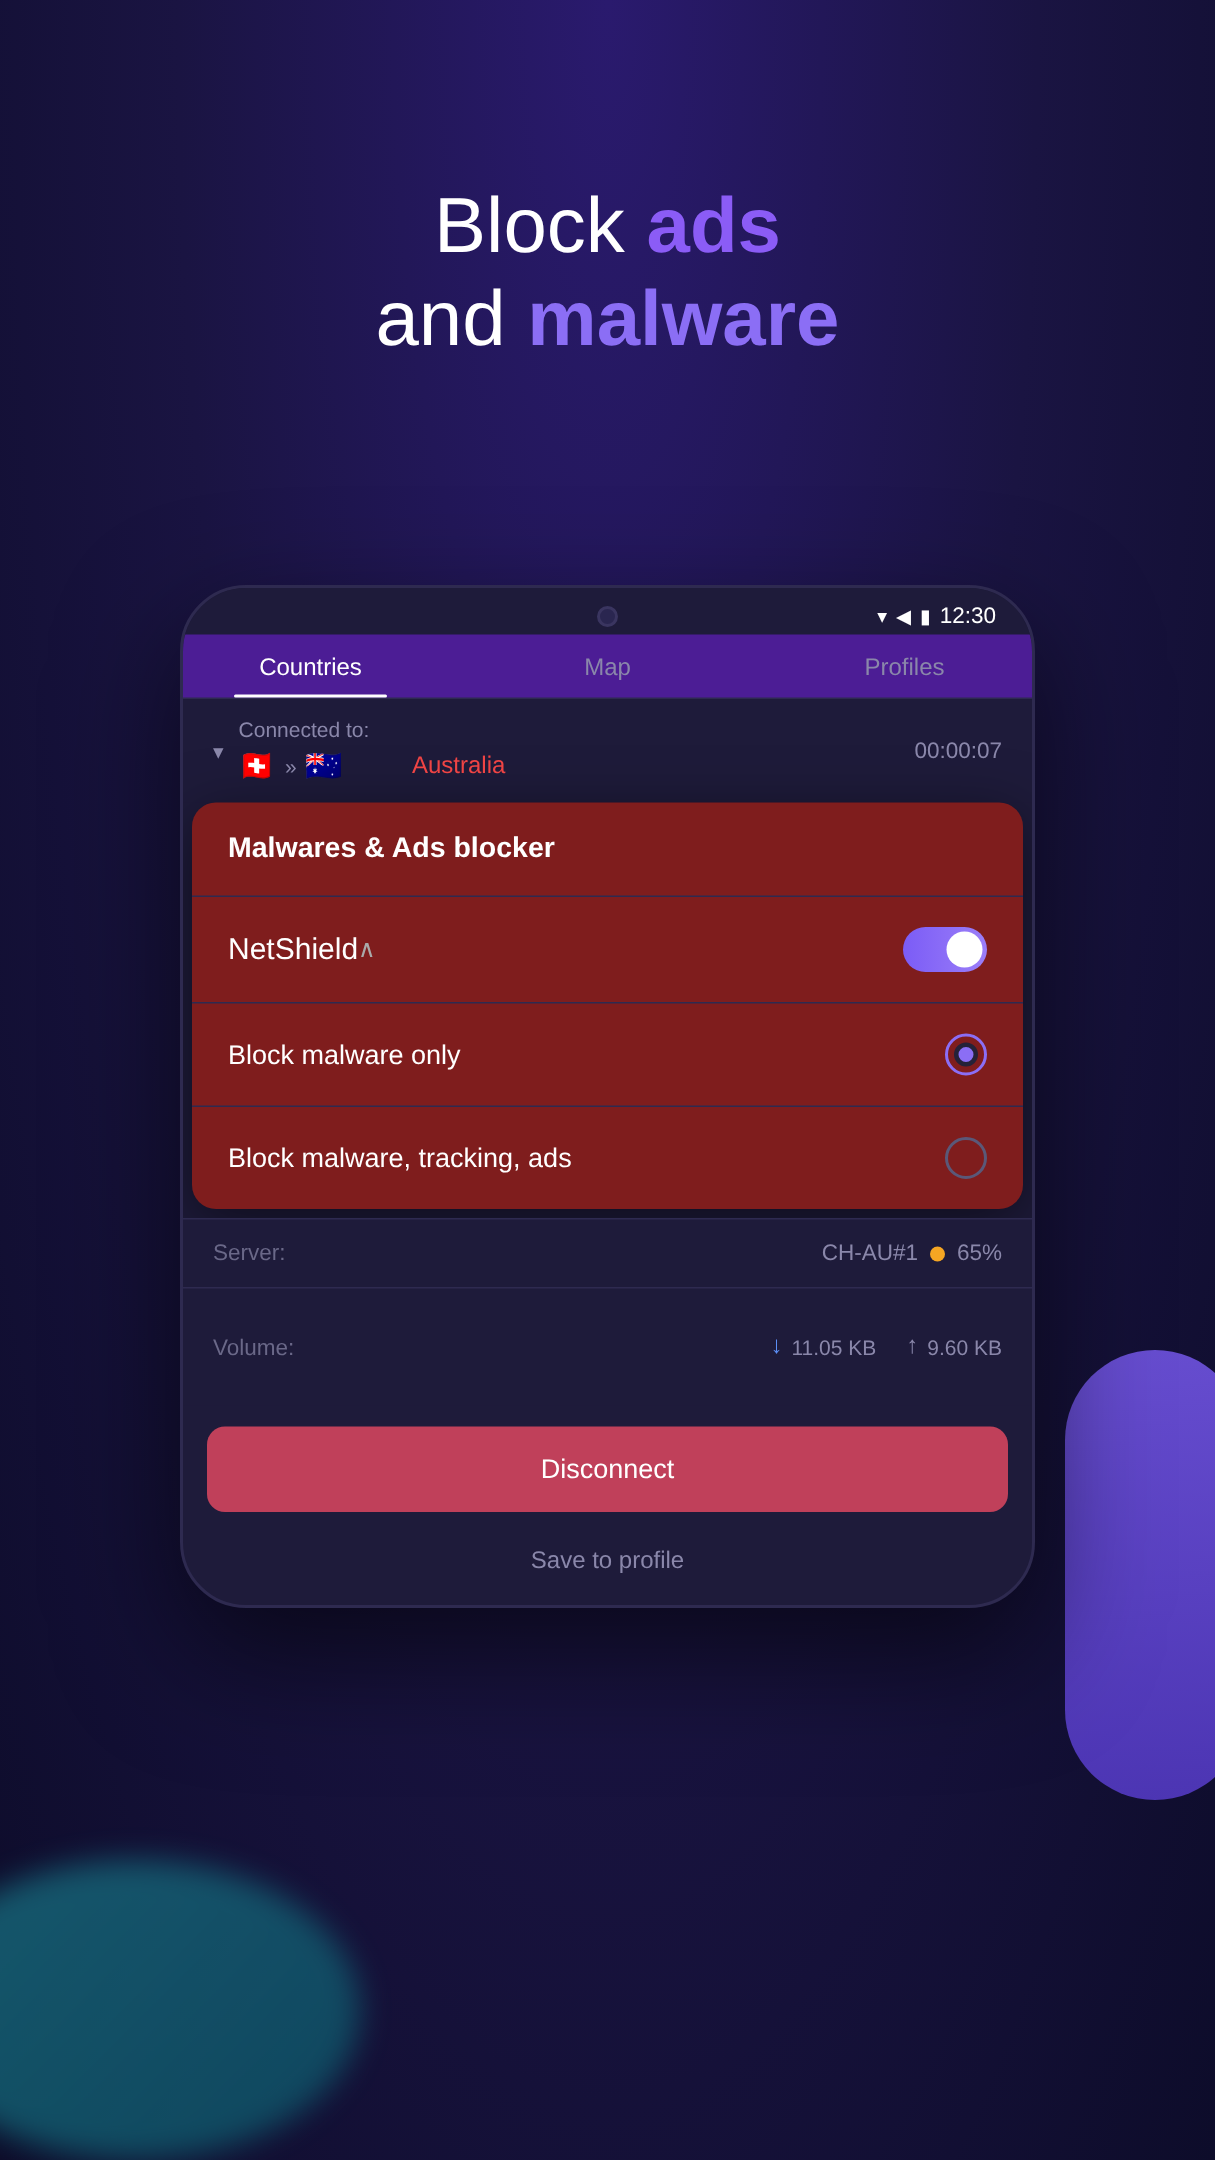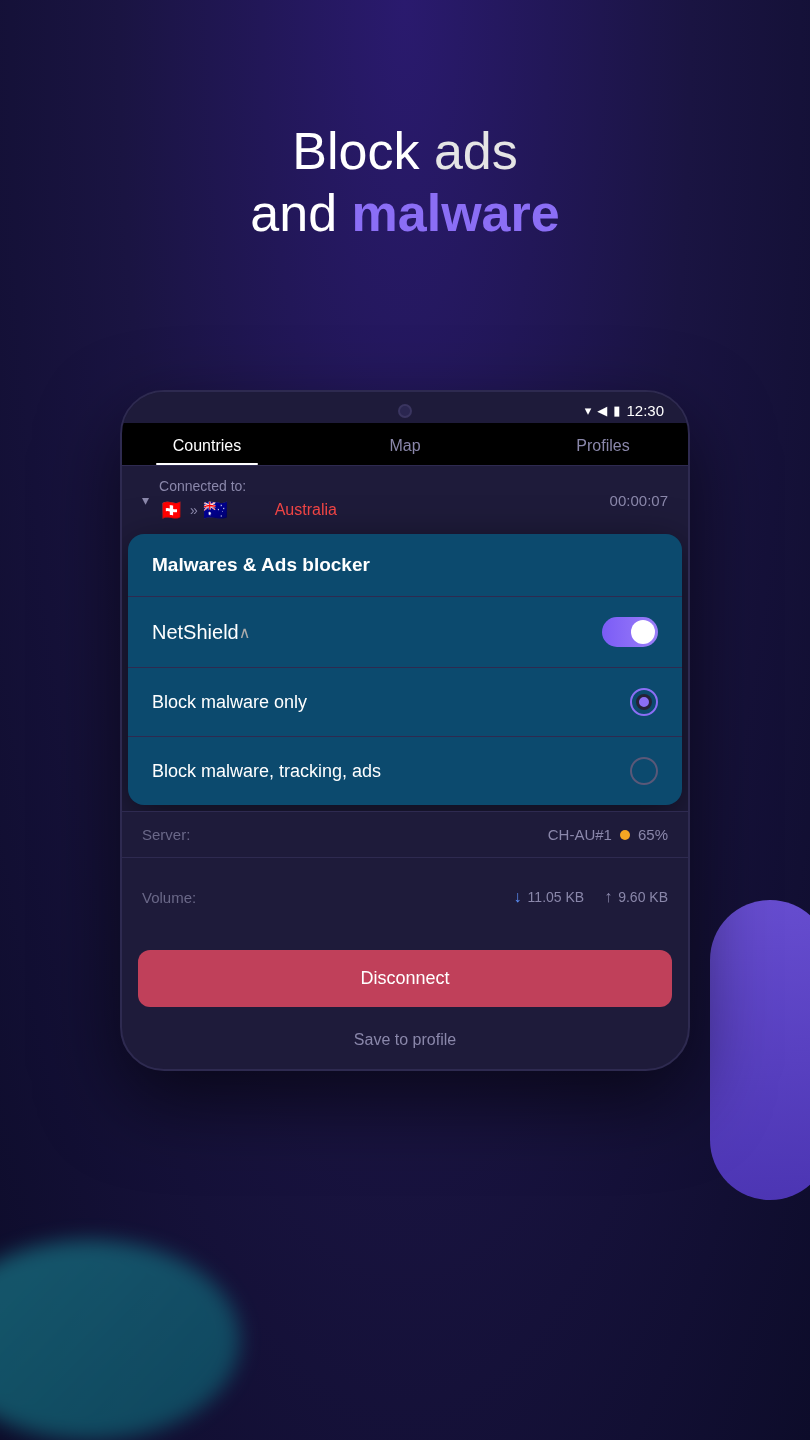--- a/index.html
+++ b/index.html
@@ -52,22 +52,22 @@
     }
 
     .headline-line1 {
       font-size: 52px;
       font-weight: 300;
       color: #ffffff;
       line-height: 1.2;
     }
 
     .headline-ads {
-      color: #e5e5e5;
-      font-weight: 400;
+      color: #8b5cf6;
+      font-weight: 700;
     }
 
     .headline-line2 {
       font-size: 52px;
       font-weight: 300;
       color: #ffffff;
       line-height: 1.2;
     }
 
     .headline-malware {
@@ -123,21 +123,21 @@
 
     .status-time {
       color: #ffffff;
       font-size: 15px;
       font-weight: 500;
     }
 
     
     .tab-bar {
       display: flex;
-      background: #000000;
+      background: #4c1d95;
       border-bottom: 1px solid #2e2a50;
       gap: 28px;
     }
 
     .tab-item {
       flex: 1;
       text-align: center;
       padding: 14px 0 10px;
       color: #8a87aa;
       font-size: 16px;
@@ -204,21 +204,21 @@
       margin-left: 40px;
     }
 
     .timer {
       color: #8a87aa;
       font-size: 15px;
     }
 
     
     .malware-card {
-      background: #0c4a6e;
+      background: #7f1d1d;
       border-radius: 16px;
       margin: 0 6px 6px;
       box-shadow: 0 10px 40px rgba(0,0,0,0.5);
     }
 
     .malware-header {
       padding: 20px 24px;
       border-bottom: 1px solid #2e2a50;
     }
 

